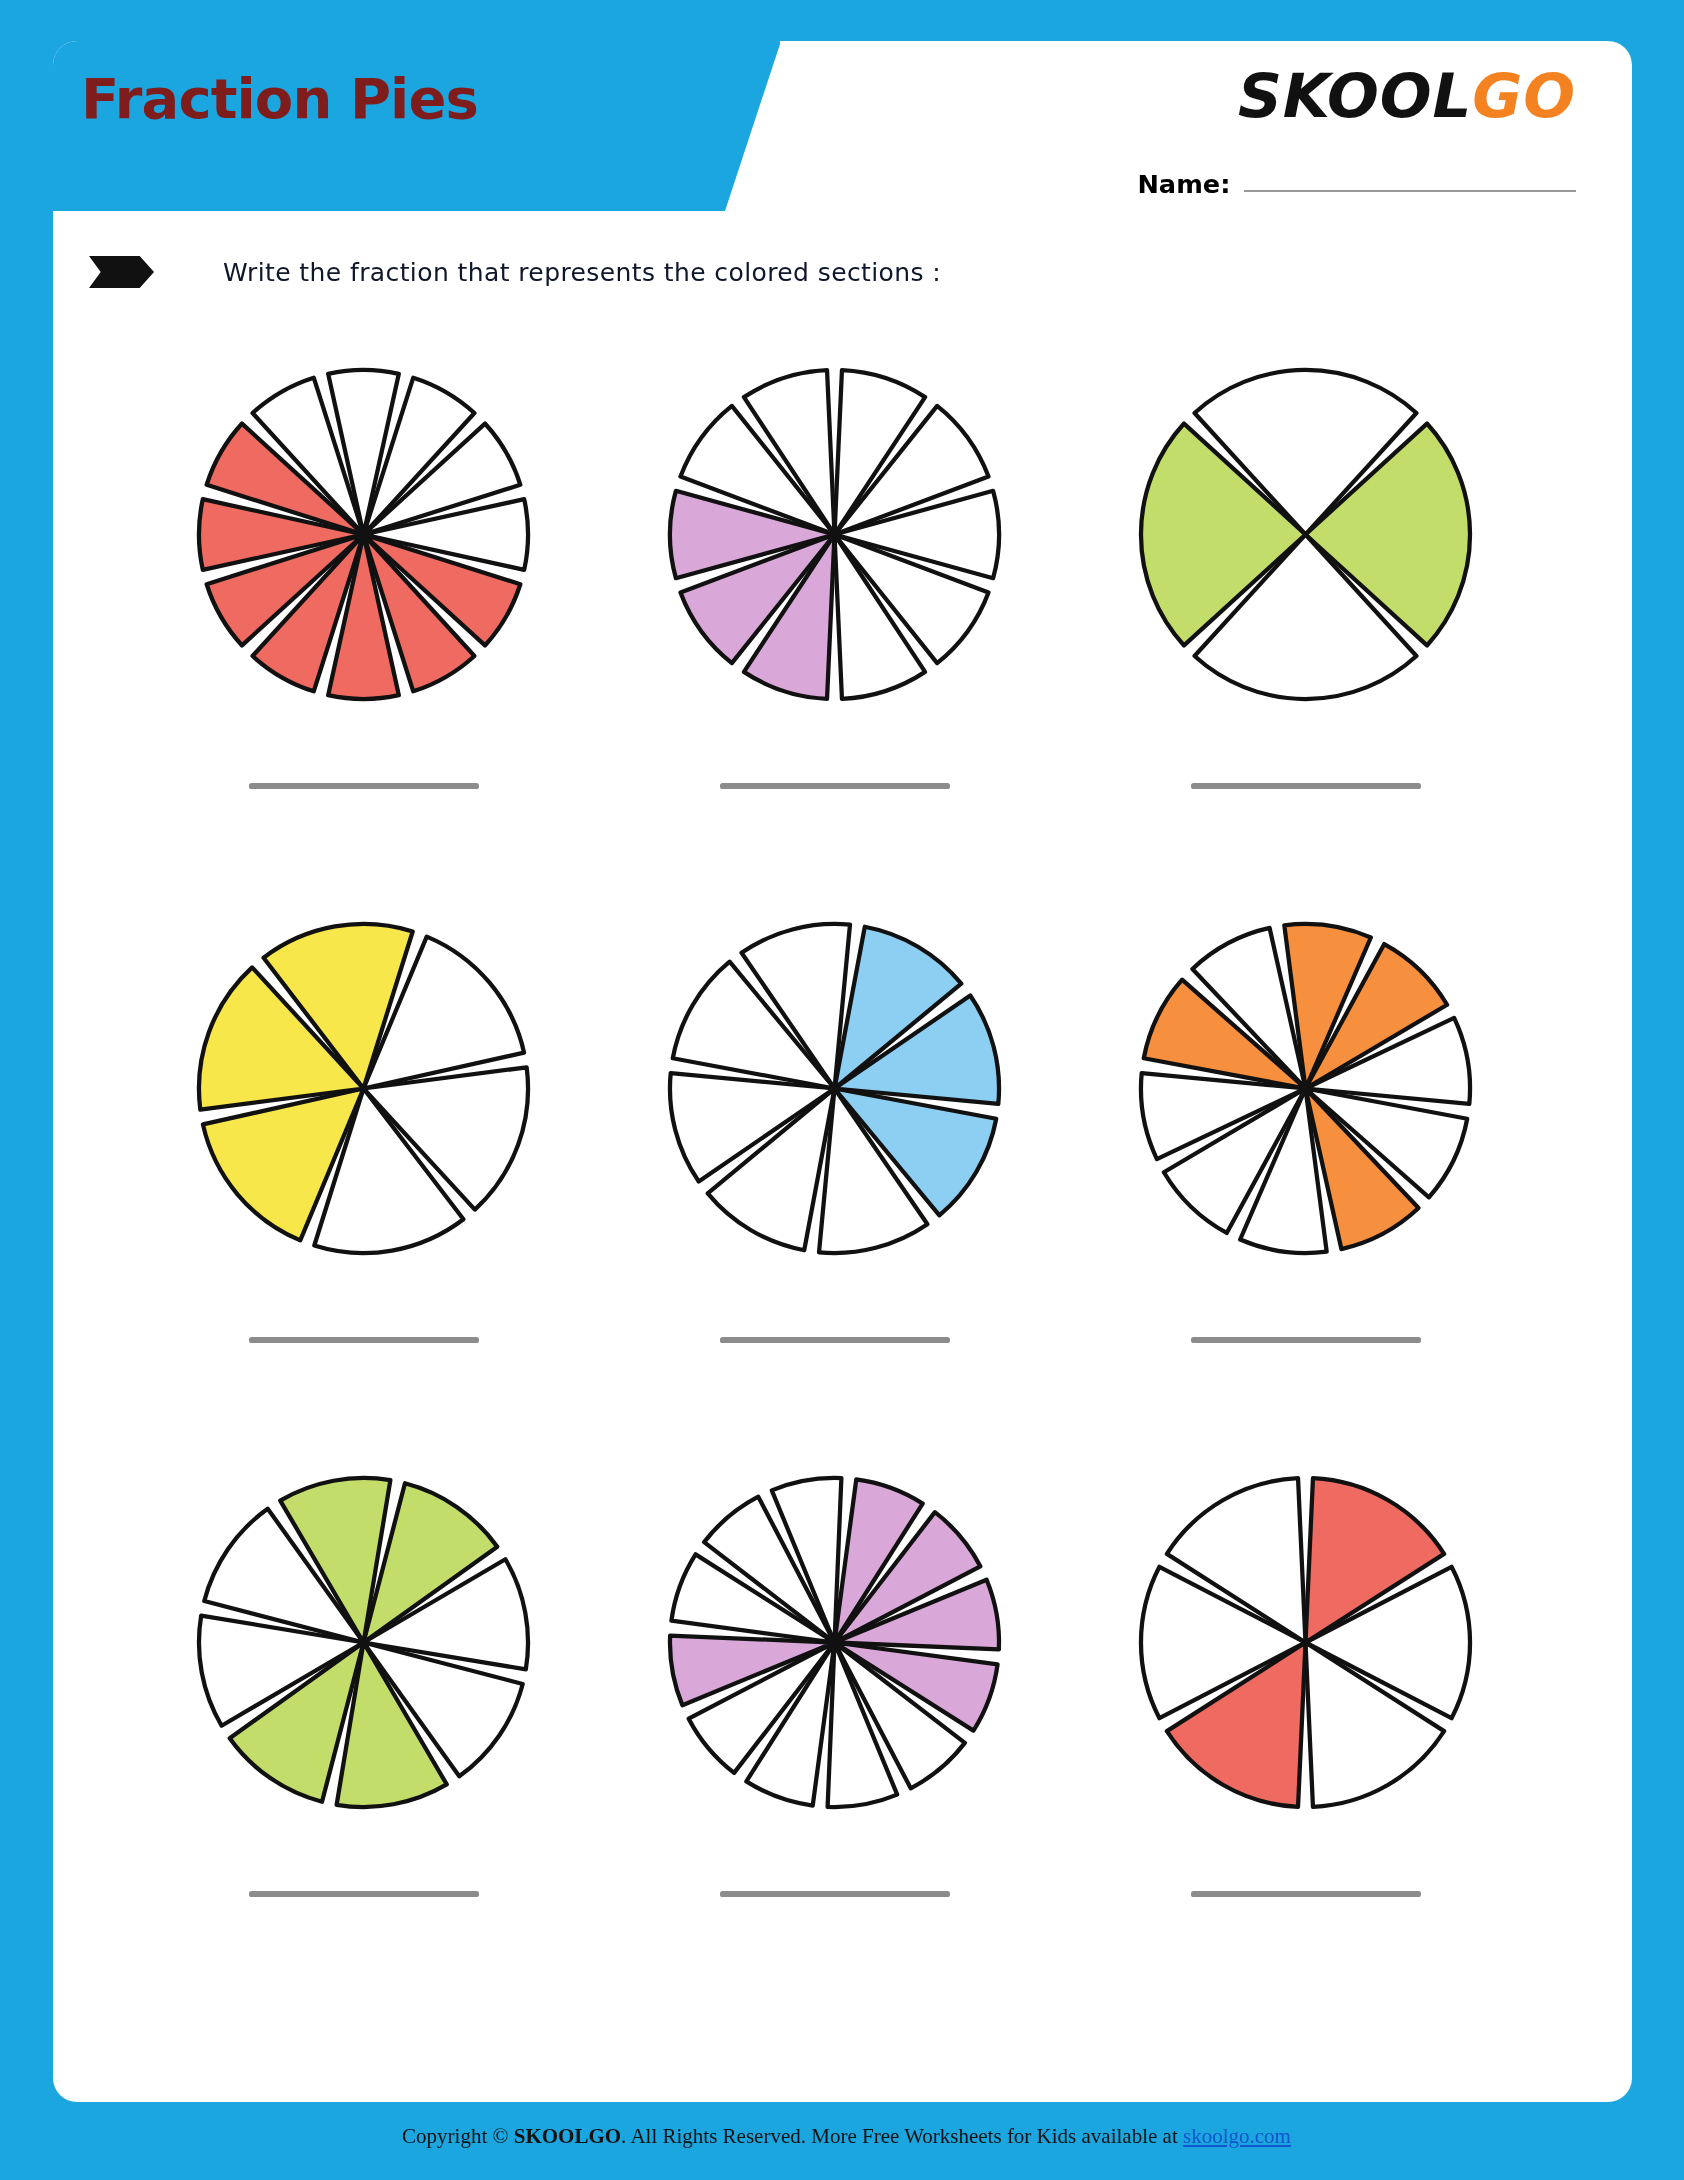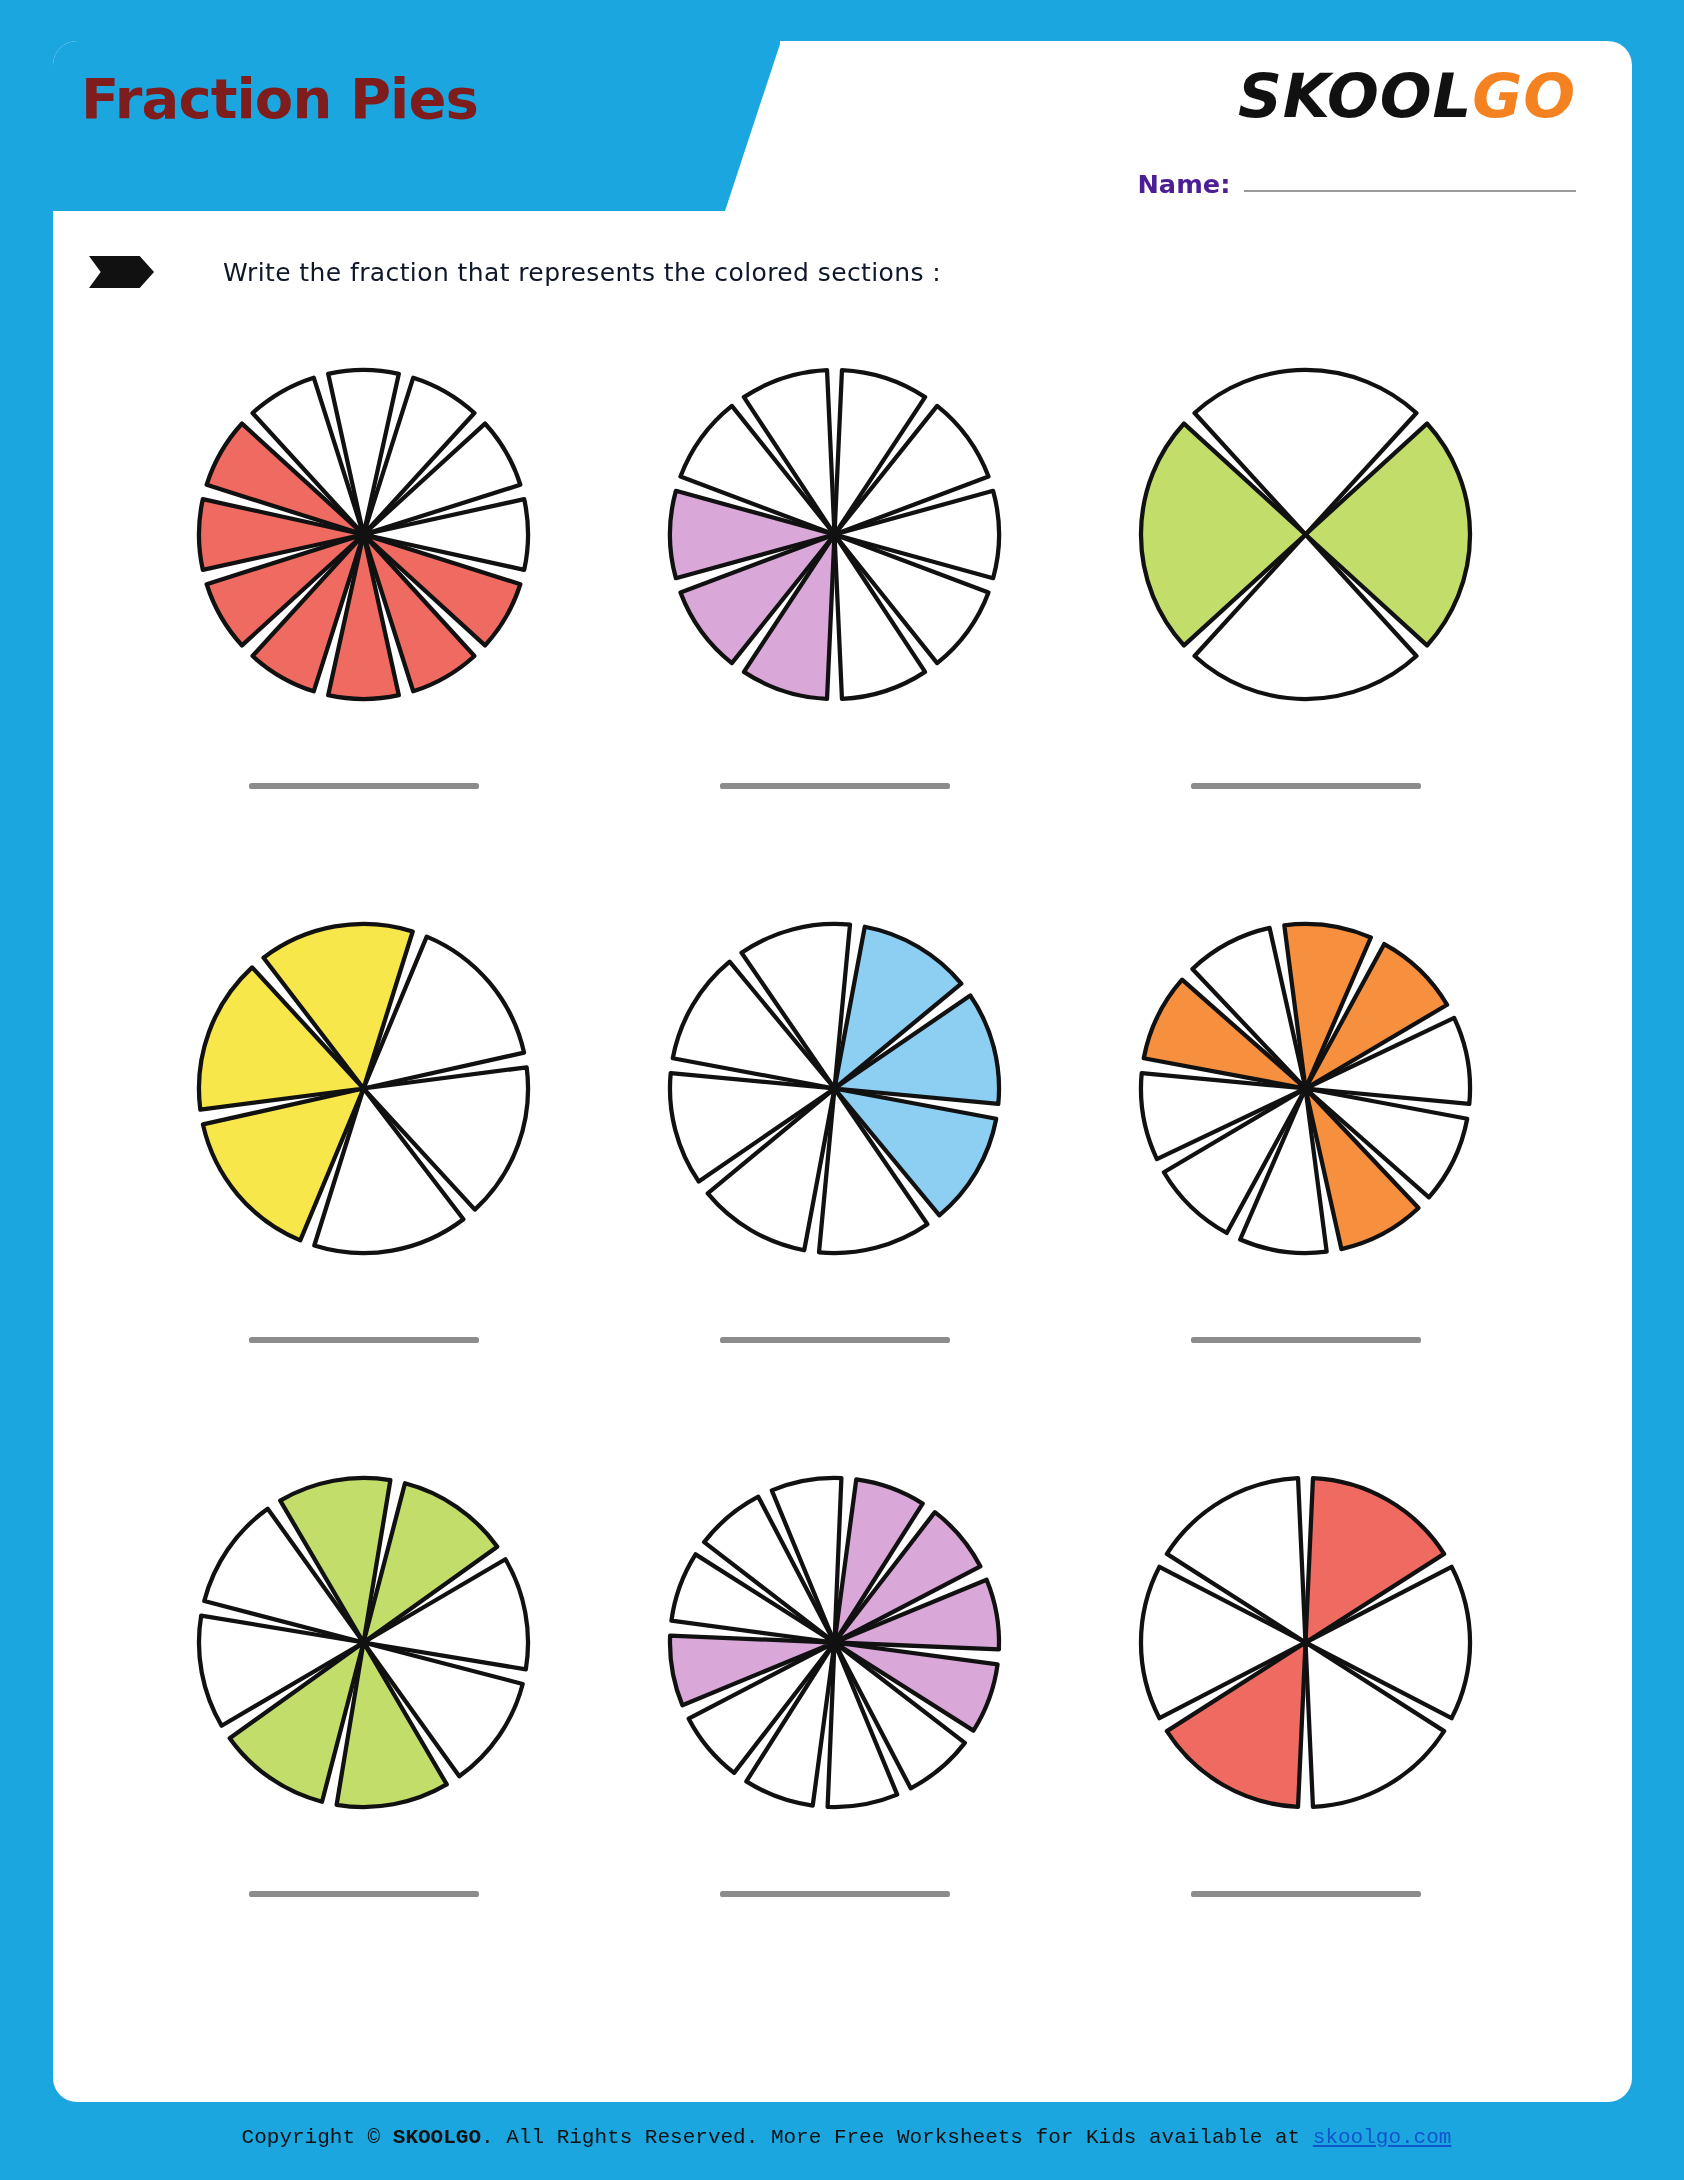--- a/index.html
+++ b/index.html
@@ -91,21 +91,21 @@
     right: 109px;
     top: 169px;
     display: flex;
     align-items: flex-end;
     gap: 13.6px;
   }
   .name-label {
     font-family: "DejaVu Sans", sans-serif;
     font-weight: bold;
     font-size: 25.6px;
-    color: #4c1d95;
+    color: #000000;
   }
   .name-line {
     width: 332px;
     height: 2.6px;
     background: #9a9a9a;
     margin-bottom: 6.8px;
   }
   
   .instruction {
     position: absolute;
@@ -157,21 +157,21 @@
     border-radius: 2.6px;
     margin-top: 78px;
   }
   
   .footer {
     position: absolute;
     left: 0;
     right: 0;
     bottom: 32px;
     text-align: center;
-    font-family: Liberation Mono, monospace;
+    font-family: Liberation Serif, serif;
     font-size: 21px;
     color: #111111;
     margin-left: 8px;
   }
   .footer b { font-weight: bold; }
   .footer .link { color: #1155cc; text-decoration: underline; }
 </style>
 </head>
 <body>
 

